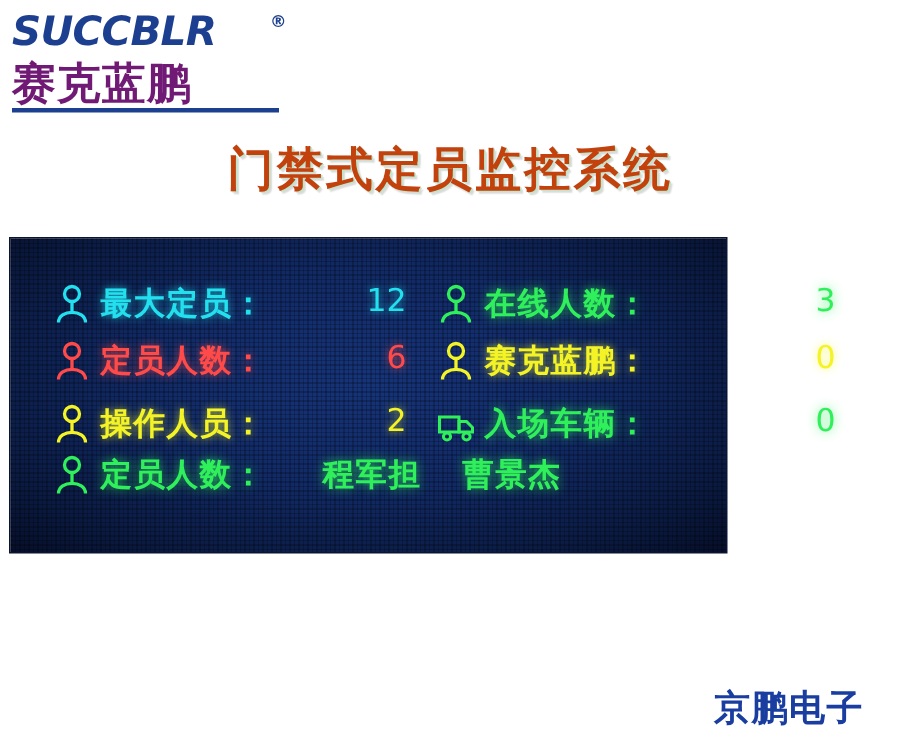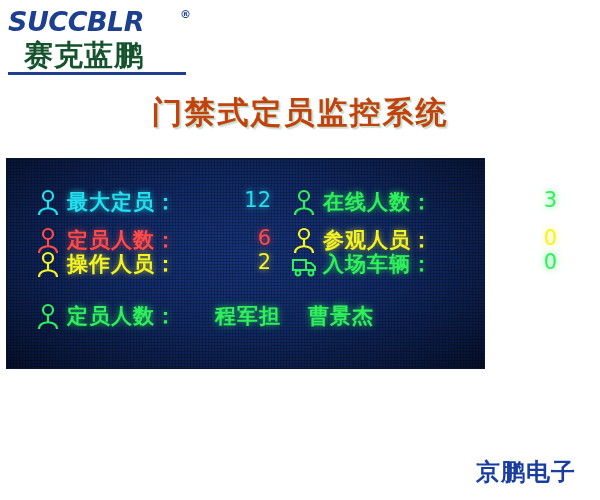--- a/index.html
+++ b/index.html
@@ -38,27 +38,27 @@
   #logo-reg {
     position: absolute;
     left: 172px;
     top: 2px;
     font-size: 11px;
     color: #1d3f8f;
     font-weight: bold;
   }
   #logo-cn {
     position: absolute;
-    left: 16px;
+    left: 0;
     top: 30px;
     font-family: "DejaVu Sans", sans-serif;
     font-weight: bold;
     font-size: 29px;
     letter-spacing: 1px;
-    color: #14532d;
+    color: #701a75;
     white-space: nowrap;
   }
   #logo-underline {
     position: absolute;
     left: 0;
     top: 66px;
     width: 178px;
     height: 3px;
     background: #1d3f8f;
   }
@@ -106,21 +106,21 @@
   }
 
   .led-row {
     position: absolute;
     left: 0;
     width: 534px;
     height: 32px;
   }
   .row0 { top: 2px; }
   .row1 { top: 40px; }
-  .row2 { top: 64px; border-radius: 10px; }
+  .row2 { top: 82px; border-radius: 10px; }
   .row3 { top: 116px; }
 
   .cell-left { position: absolute; left: 0; top: 0; width: 256px; height: 32px; }
   .cell-right { position: absolute; left: 256px; top: 0; width: 278px; height: 32px; }
 
   .led-icon {
     position: absolute;
     left: 2px;
     top: 2px;
     width: 26px;
@@ -250,21 +250,21 @@
         <span class="led-value val-left c-red">6</span>
       </div>
       <div class="cell-right">
         <span class="led-icon">
           <svg width="26" height="28" viewBox="0 0 26 28">
             <circle cx="13" cy="7" r="5" fill="none" stroke="#f3f326" stroke-width="2.2"></circle>
             <path d="M4 26 C4 17, 22 17, 22 26" fill="none" stroke="#f3f326" stroke-width="2.2"></path>
             <path d="M13 12 L13 20" stroke="#f3f326" stroke-width="2.2"></path>
           </svg>
         </span>
-        <span class="led-label c-yellow">参观人员：</span>
+        <span class="led-label c-yellow">赛克蓝鹏：</span>
         <span class="led-value val-right c-yellow">0</span>
       </div>
     </div>
 
     <div class="led-row row2">
       <div class="cell-left">
         <span class="led-icon">
           <svg width="26" height="28" viewBox="0 0 26 28">
             <circle cx="13" cy="7" r="5" fill="none" stroke="#f3f326" stroke-width="2.2"></circle>
             <path d="M4 26 C4 17, 22 17, 22 26" fill="none" stroke="#f3f326" stroke-width="2.2"></path>

